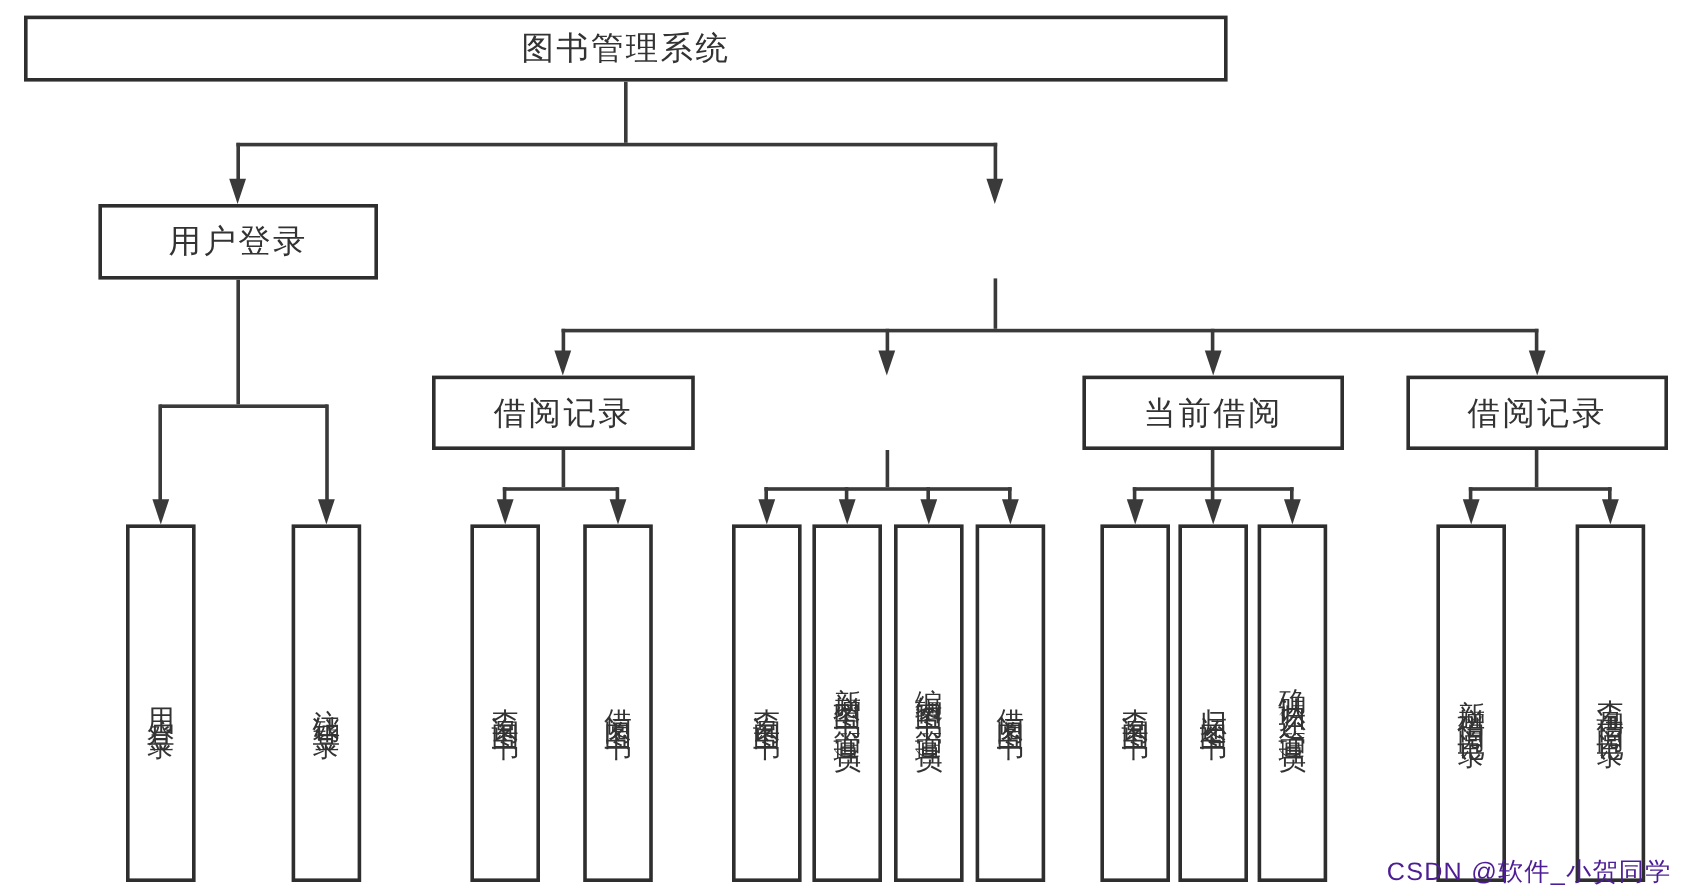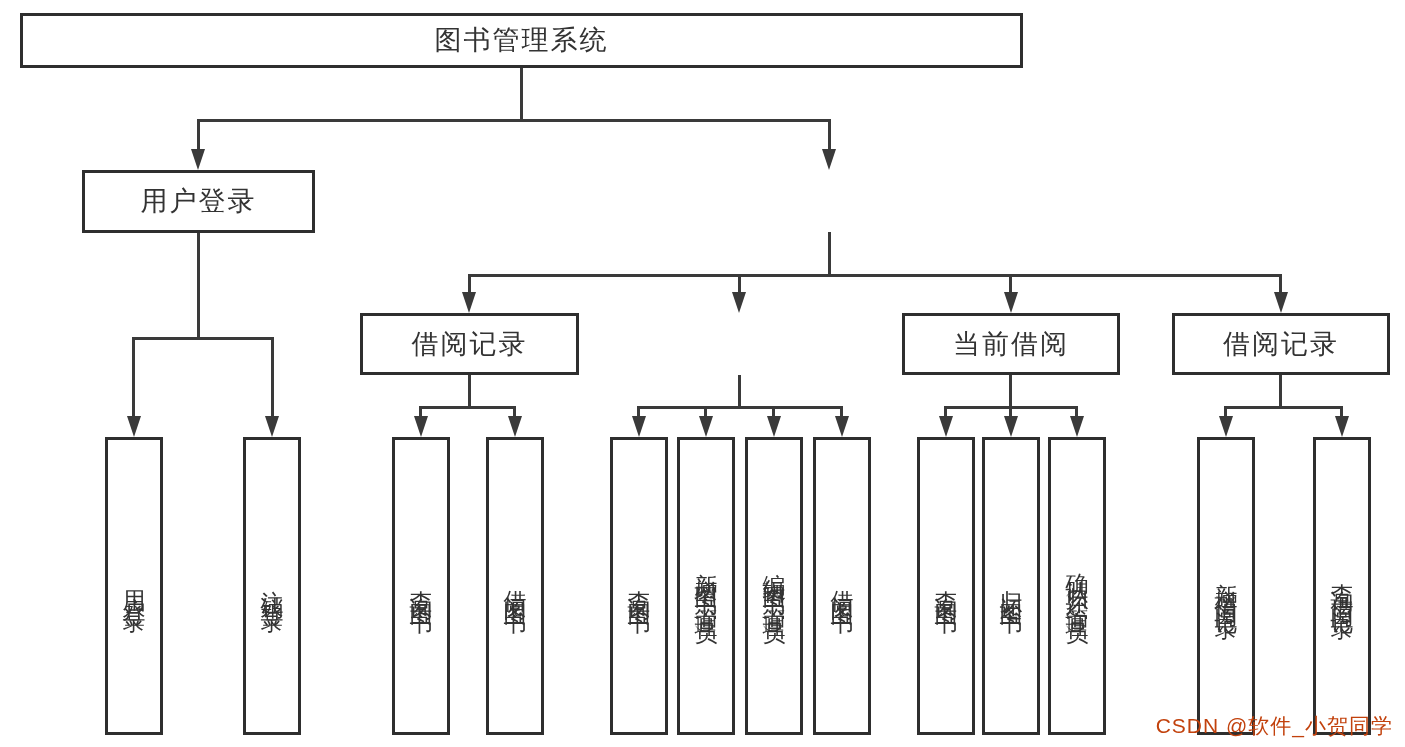--- a/index.html
+++ b/index.html
@@ -19,21 +19,21 @@
   }
   .vl{position:absolute;width:3px;background:#3a3a3a;}
   .hl{position:absolute;height:3px;background:#3a3a3a;}
   .arr{
     position:absolute;width:0;height:0;
     border-left:7px solid transparent;border-right:7px solid transparent;
     border-top:21px solid #3a3a3a;
   }
   .watermark{
     position:absolute;top:712px;right:12px;z-index:5;
-    font-size:21px;color:#c2410c;letter-spacing:1px;white-space:nowrap;
+    font-size:21px;color:#4c1d95;letter-spacing:1px;white-space:nowrap;
   }
 </style>
 </head>
 <body>
 
 <div class="canvas">
 
   <div class="vl" style="left:520px;top:68px;height:51px"></div>
   <div class="hl" style="left:197px;top:119px;width:634px"></div>
   <div class="vl" style="left:197px;top:119px;height:33px"></div>

